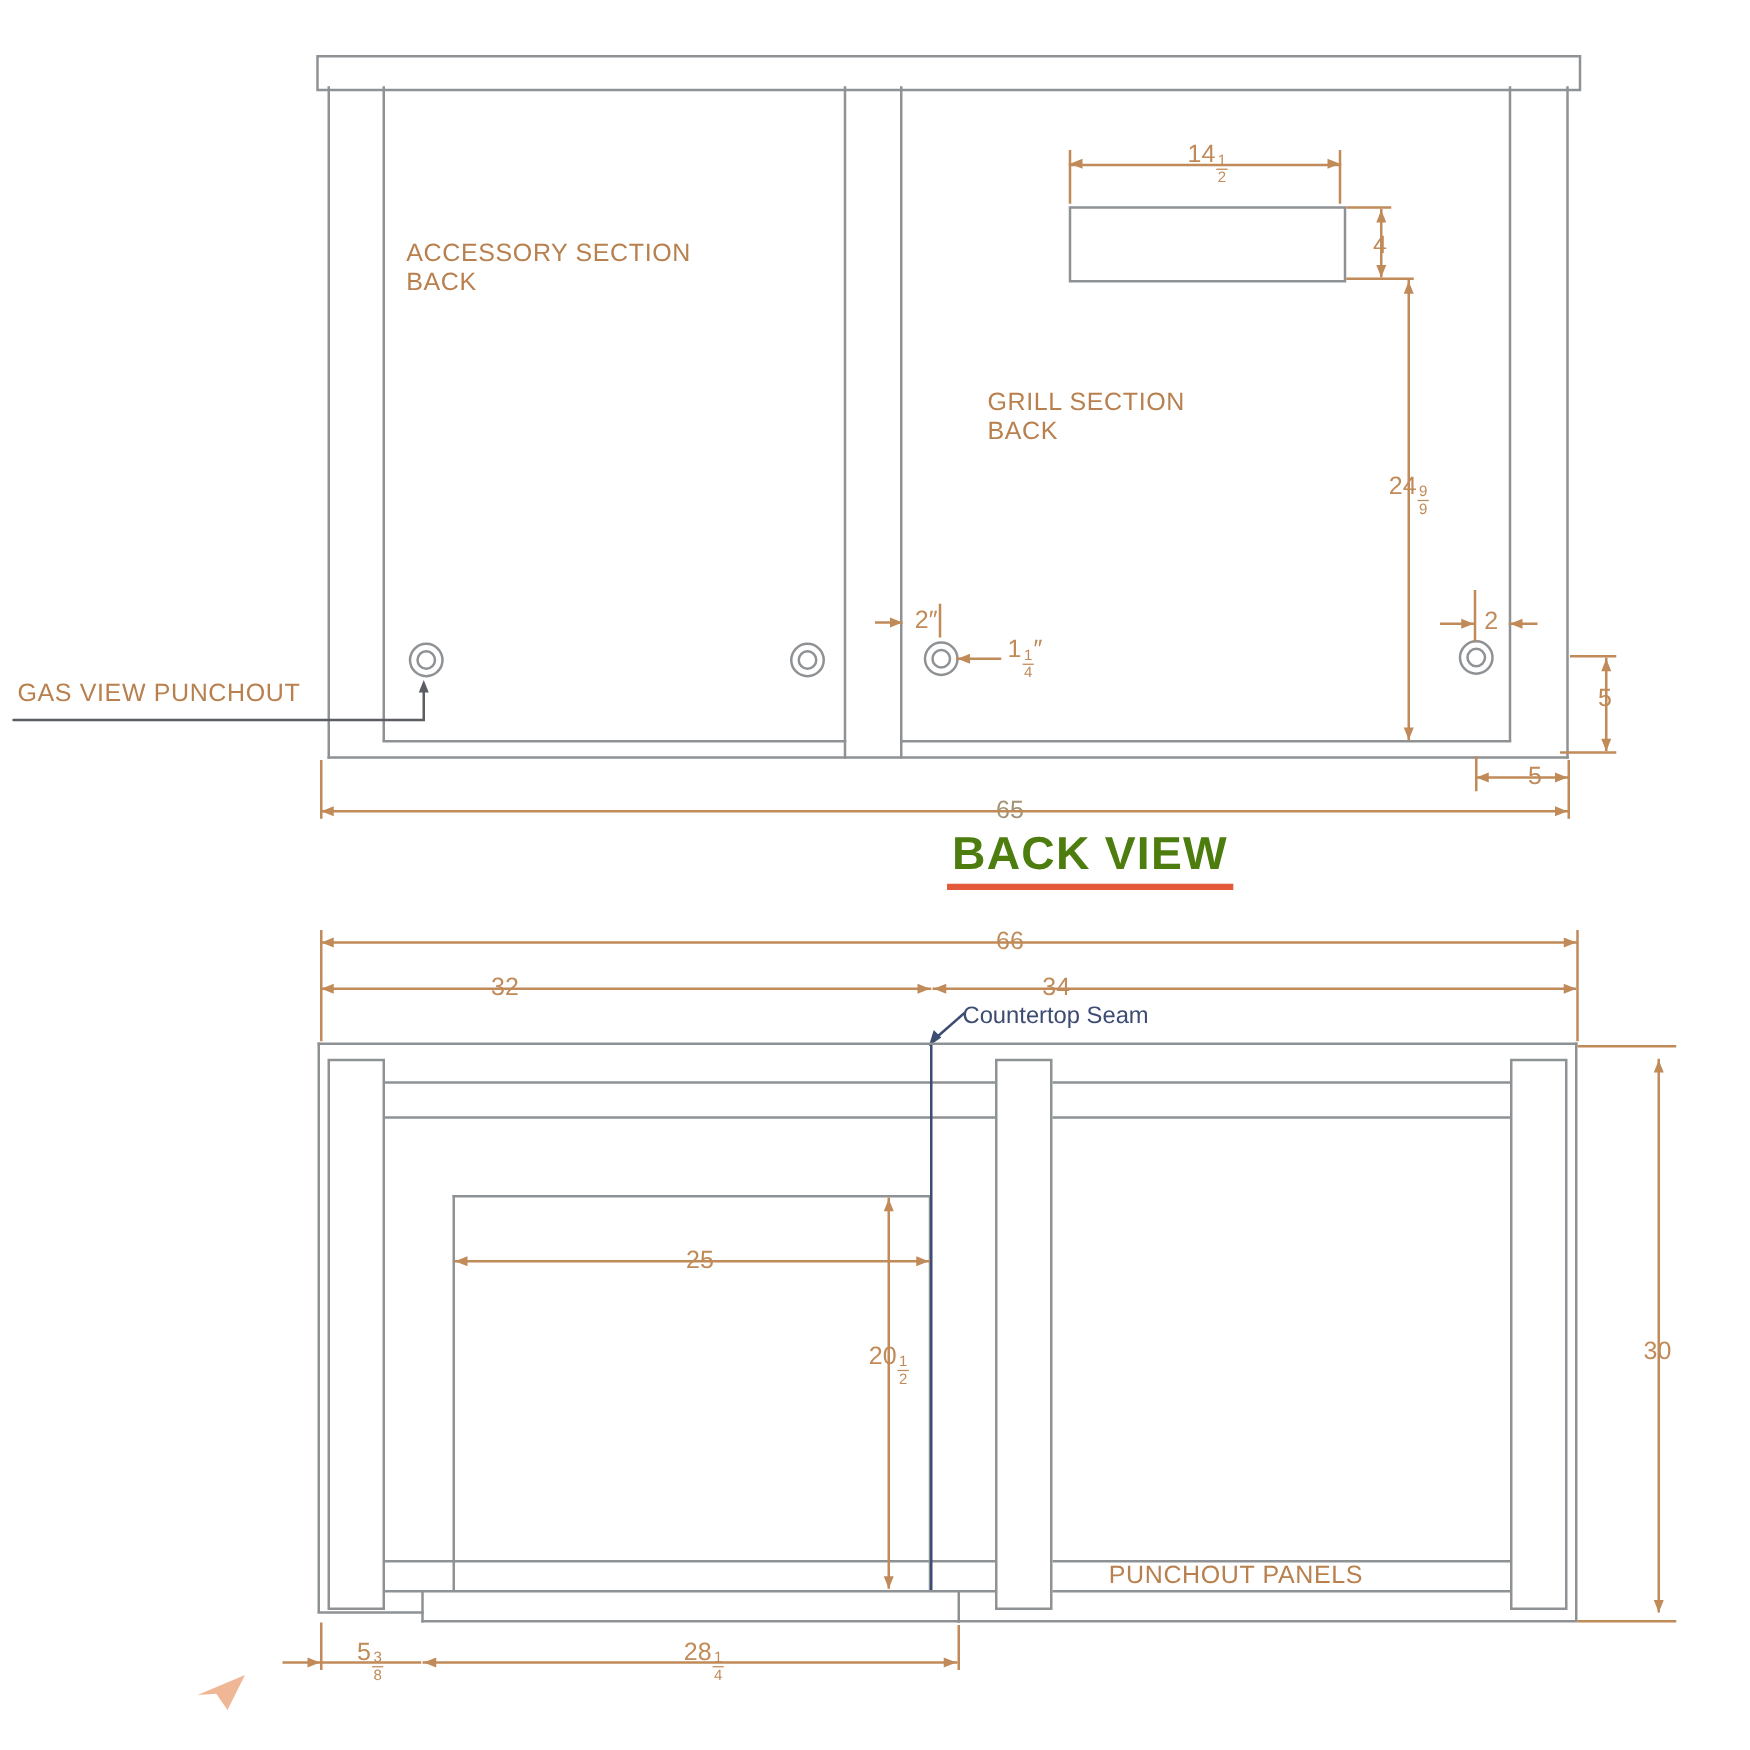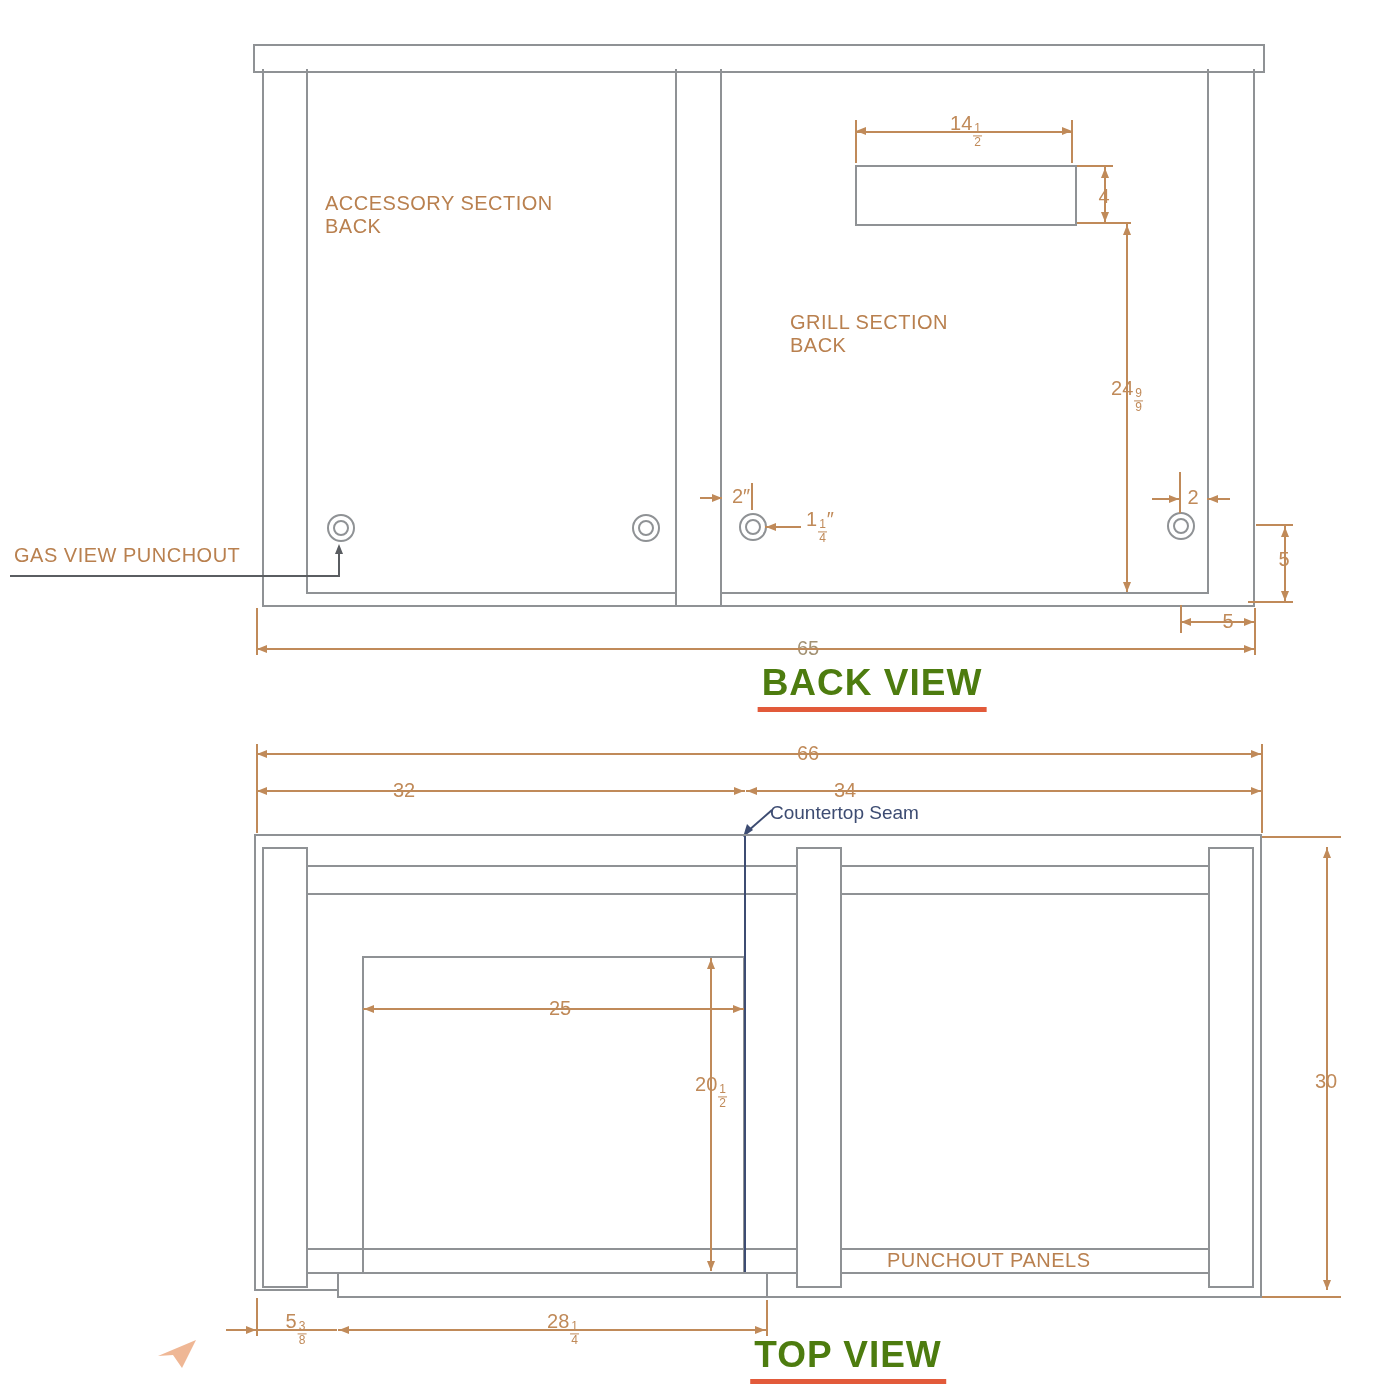--- a/index.html
+++ b/index.html
@@ -87,21 +87,20 @@
   <div class="dim" style="left:296px;top:1329px;">5<span class="fr">
         <span class="fn">3</span>
         <span class="fd">8</span>
       </span></div>
   <div class="dim" style="left:563px;top:1329px;">28<span class="fr">
         <span class="fn">1</span>
         <span class="fd">4</span>
       </span></div>
 
   <div class="title" style="left:872px;top:662px;">BACK VIEW</div>
-  <div class="title" style="left:848px;top:1334px;">TOP VIEW</div>
 
   <svg width="44" height="34" style="position:absolute;left:736px;top:806px;" viewBox="0 0 44 34">
     <line x1="36" y1="4" x2="12" y2="25" stroke="#3d4c72" stroke-width="2"></line>
     <polygon points="7,31 17,24 11,18" fill="#3d4c72"></polygon>
   </svg>
 
   <svg width="46" height="34" style="position:absolute;left:156px;top:1338px;" viewBox="0 0 46 34">
     <polygon points="2,18 40,2 26,30 17,17" fill="#ecaa82" opacity="0.85"></polygon>
   </svg>
 <div class="ln g" style="left: 262px; top: 69px; width: 2px; height: 538px;"></div>

